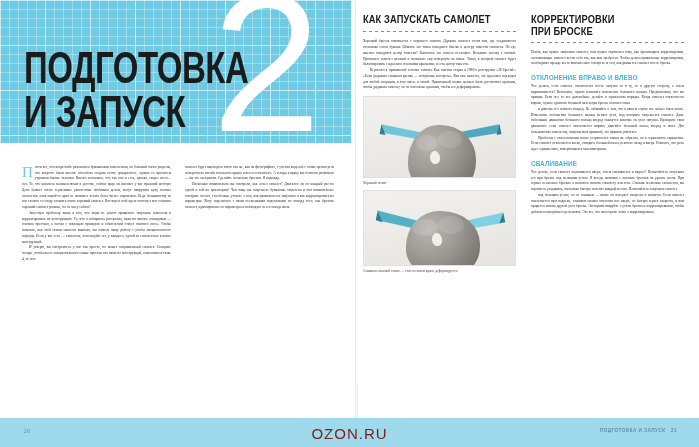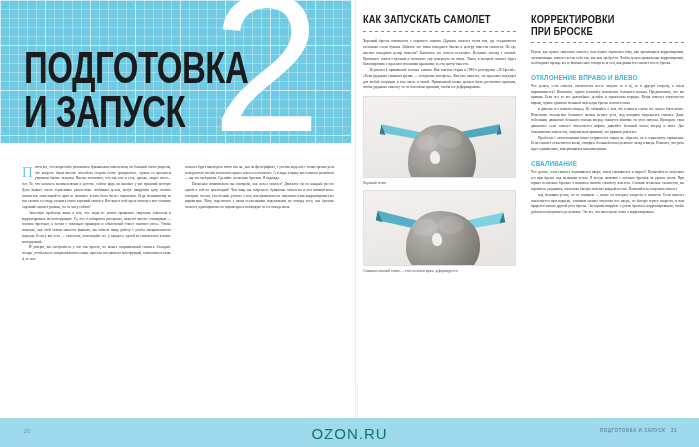--- a/index.html
+++ b/index.html
@@ -125,21 +125,21 @@
     color: #5a8fa3; letter-spacing: 0.4px;
   }
   .folio-right {
     position: absolute; right: 22px; top: 10px;
     font-family: "Liberation Sans", sans-serif; font-size: 4.6px;
     font-weight: 700; color: #5a8fa3; letter-spacing: 0.5px;
   }
   .watermark {
     position: absolute; left: 50%; top: 7px; transform: translateX(-50%);
     font-family: "Liberation Sans", sans-serif; font-size: 15px;
-    font-weight: 400; color: #0f766e; letter-spacing: 1px;
+    font-weight: 400; color: #7f1d1d; letter-spacing: 1px;
   }
 </style>
 </head>
 <body>
 
 <div class="spread">
 
   <div class="page-left">
 
     <div class="banner">

